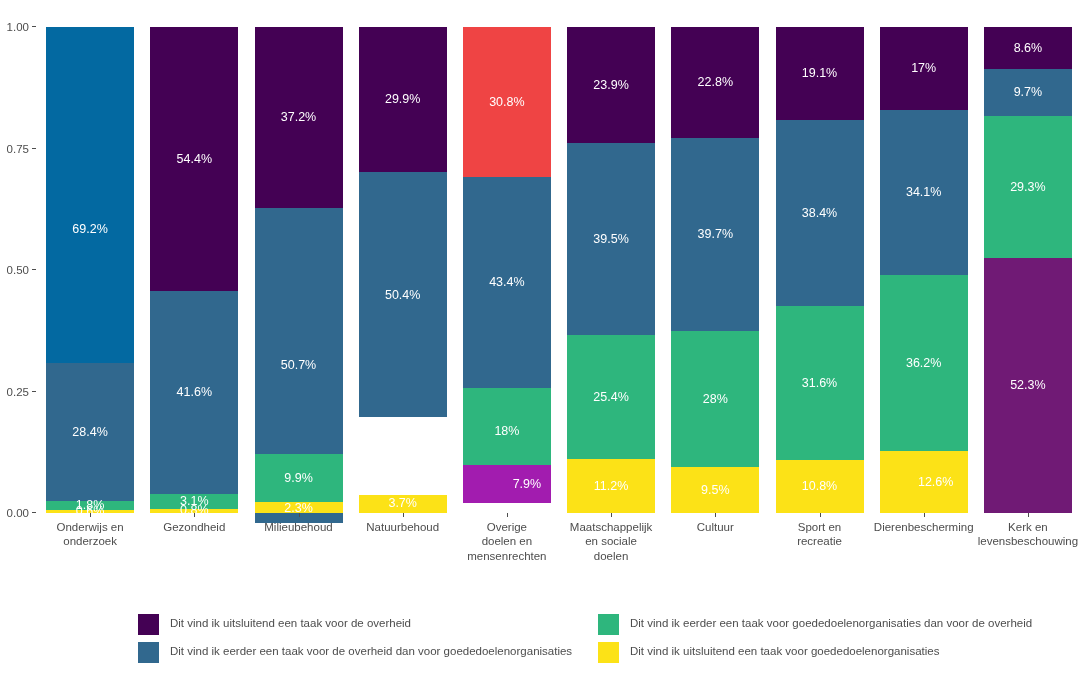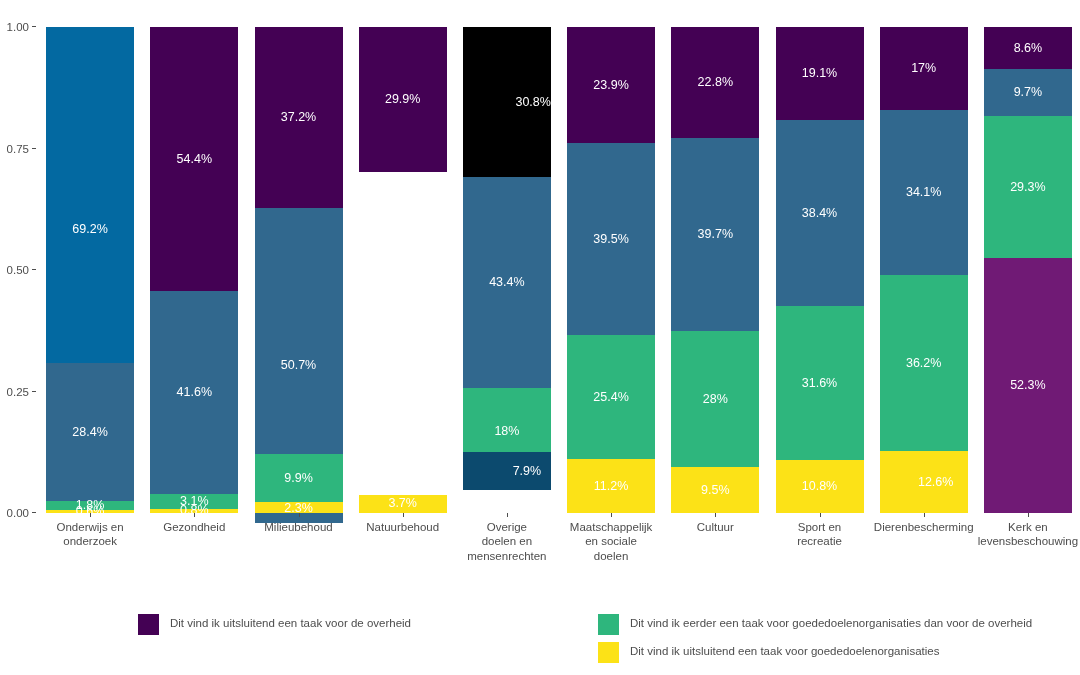--- a/index.html
+++ b/index.html
@@ -190,35 +190,38 @@
           <span class="seg-label">9.9%</span>
         </div>
         <div class="seg" style="top: 475.308px; height: 11.178px; background: rgb(252, 226, 23);">
           <span class="seg-label">2.3%</span>
         </div>
       </div>
       <div class="bar-col" style="left: 320.7px; width: 88px;">
         <div class="seg" style="top: 0px; height: 145.314px; background: rgb(68, 1, 84);">
           <span class="seg-label">29.9%</span>
         </div>
+        <div class="seg" style="top: 145.314px; height: 244.944px; background: rgb(49, 104, 142);">
+          <span class="seg-label">50.4%</span>
+        </div>
         <div class="seg" style="top: 467.532px; height: 17.982px; background: rgb(252, 226, 23);">
           <span class="seg-label">3.7%</span>
         </div>
       </div>
       <div class="bar-col" style="left: 424.9px; width: 88px;">
-        <div class="seg" style="top: 0px; height: 149.688px; background: #000000; justify-content: flex-end;">
+        <div class="seg" style="top: 0px; height: 149.688px; background: #ef4444;">
           <span class="seg-label">30.8%</span>
         </div>
         <div class="seg" style="top: 149.688px; height: 210.924px; background: rgb(49, 104, 142);">
           <span class="seg-label">43.4%</span>
         </div>
         <div class="seg" style="top: 360.612px; height: 87.48px; background: rgb(46, 182, 125);">
           <span class="seg-label">18%</span>
         </div>
-        <div class="seg" style="top: 425px; height: 38.394px; background: #0c4a6e; padding-left: 40px;">
+        <div class="seg" style="top: 438px; height: 38.394px; background: #a21caf; padding-left: 40px;">
           <span class="seg-label">7.9%</span>
         </div>
       </div>
       <div class="bar-col" style="left: 529.1px; width: 88px;">
         <div class="seg" style="top: 0px; height: 116.154px; background: rgb(68, 1, 84);">
           <span class="seg-label">23.9%</span>
         </div>
         <div class="seg" style="top: 116.154px; height: 191.97px; background: rgb(49, 104, 142);">
           <span class="seg-label">39.5%</span>
         </div>
@@ -315,20 +318,24 @@
       <div class="x-tick-mark" style="left: 989.9px;"></div>
       <div class="x-tick-label" style="left: 989.9px;">Kerk en
 levensbeschouwing</div>
     </div>
 
   <div id="legend">
       <div class="legend-item" style="left: 0px; top: 0px;">
         <span class="legend-swatch" style="background: rgb(68, 1, 84);"></span>
         <span class="legend-text">Dit vind ik uitsluitend een taak voor de overheid</span>
       </div>
+      <div class="legend-item" style="left: 0px; top: 28px;">
+        <span class="legend-swatch" style="background: rgb(49, 104, 142);"></span>
+        <span class="legend-text">Dit vind ik eerder een taak voor de overheid dan voor goededoelenorganisaties</span>
+      </div>
       <div class="legend-item" style="left: 460px; top: 0px;">
         <span class="legend-swatch" style="background: rgb(46, 182, 125);"></span>
         <span class="legend-text">Dit vind ik eerder een taak voor goededoelenorganisaties dan voor de overheid</span>
       </div>
       <div class="legend-item" style="left: 460px; top: 28px;">
         <span class="legend-swatch" style="background: rgb(252, 226, 23);"></span>
         <span class="legend-text">Dit vind ik uitsluitend een taak voor goededoelenorganisaties</span>
       </div>
     </div>
 

